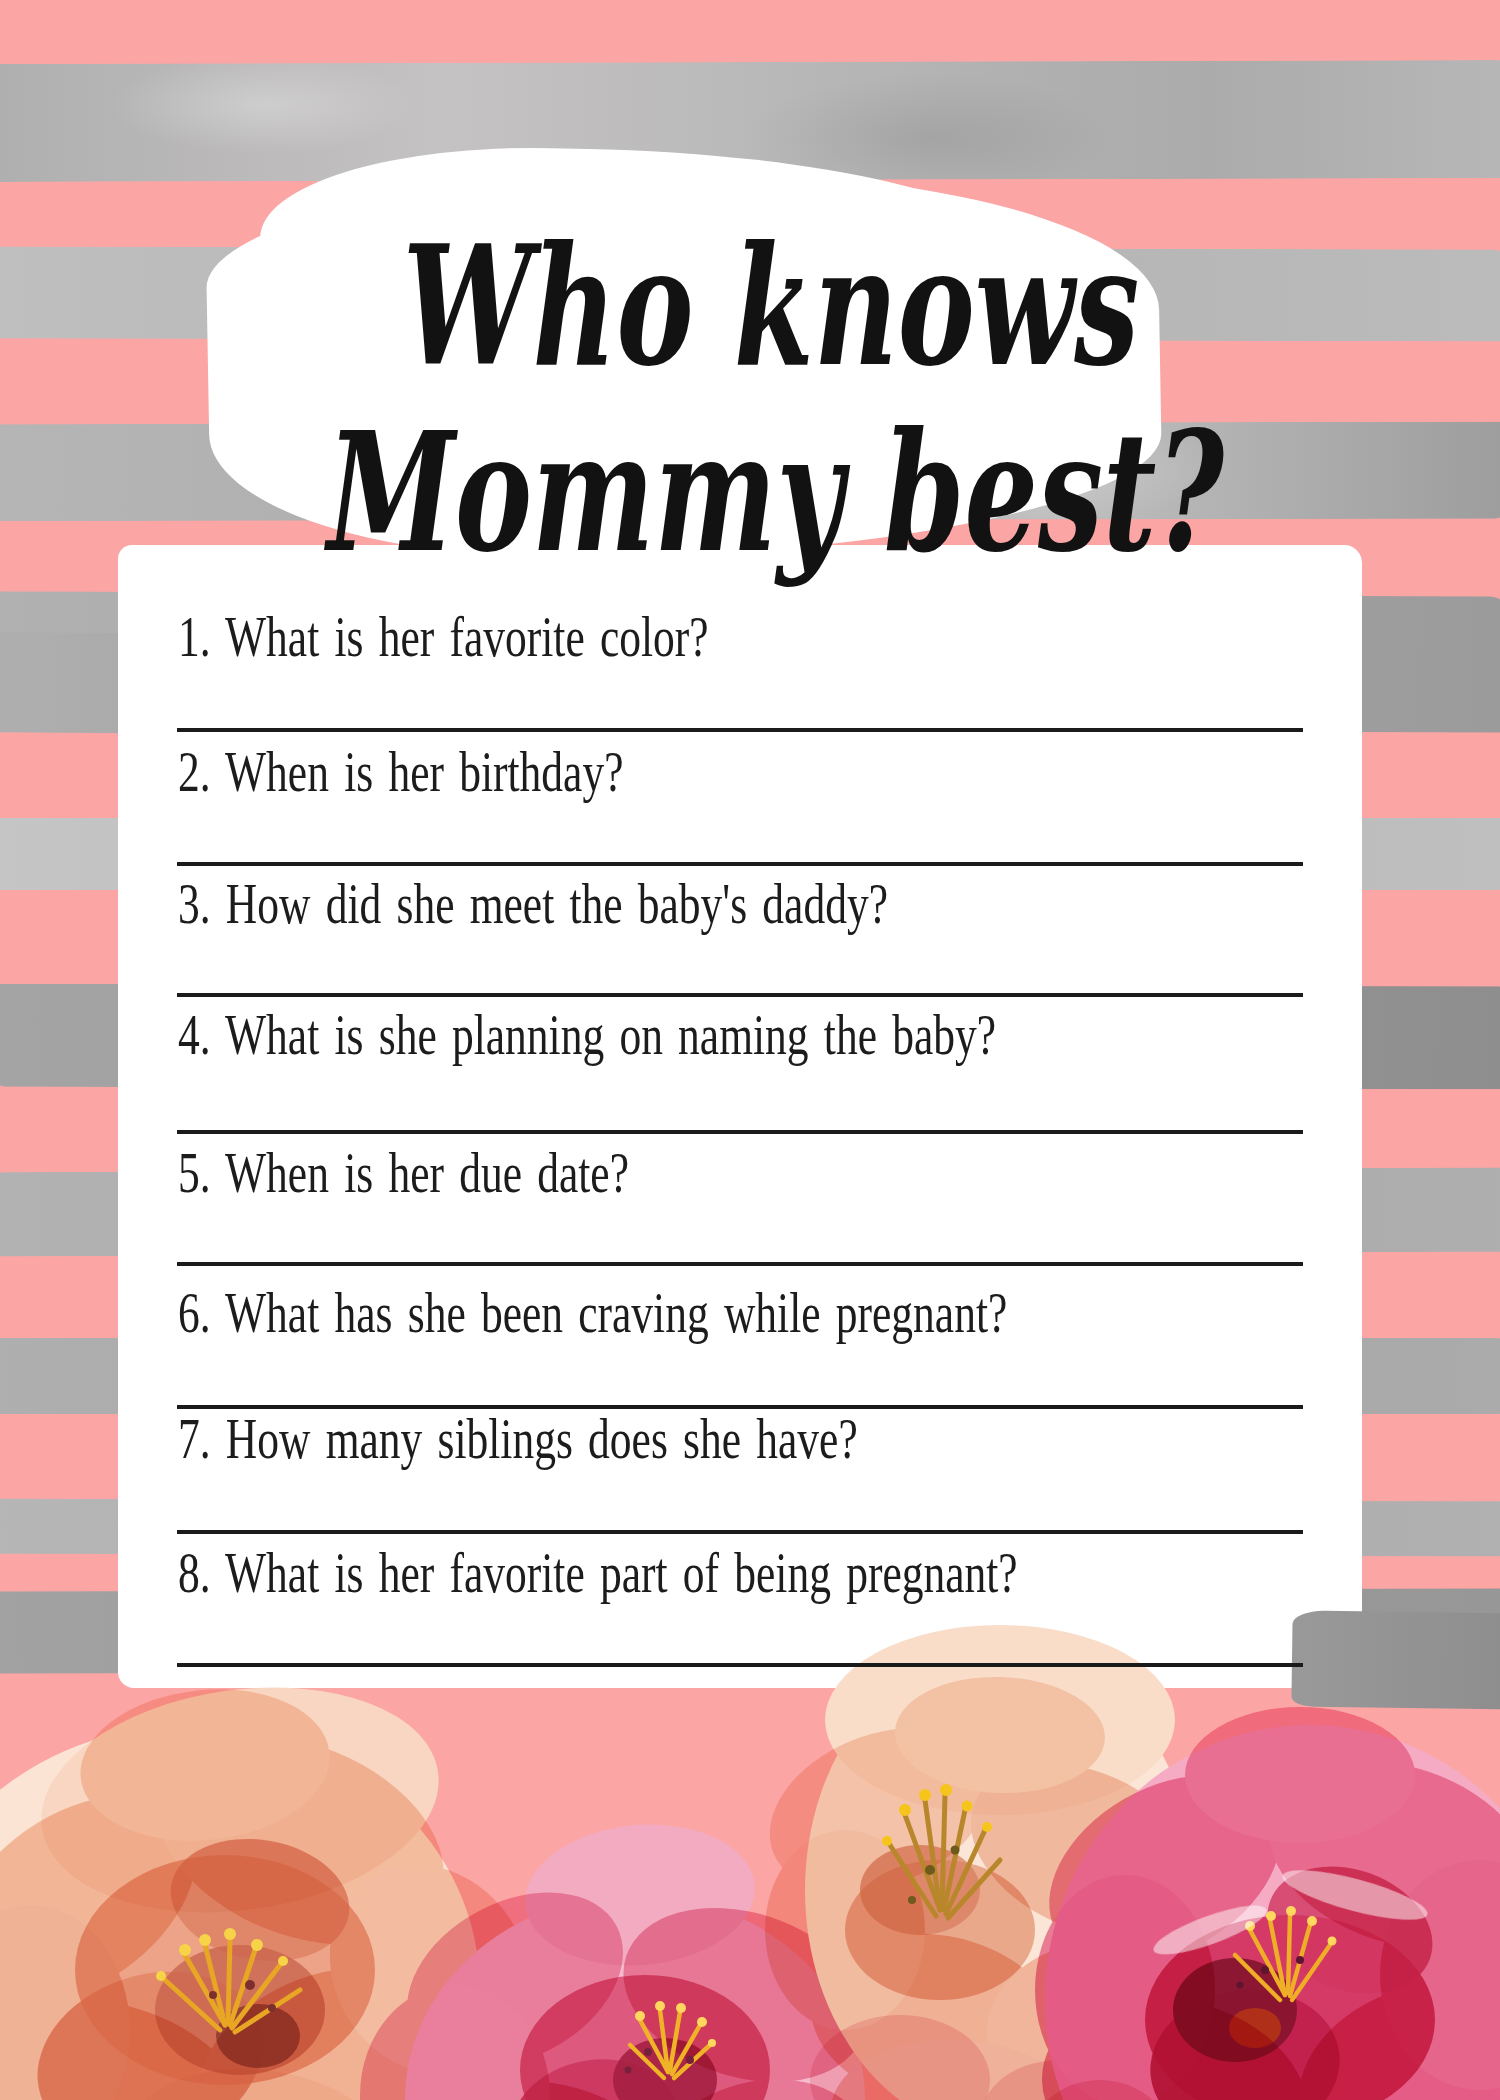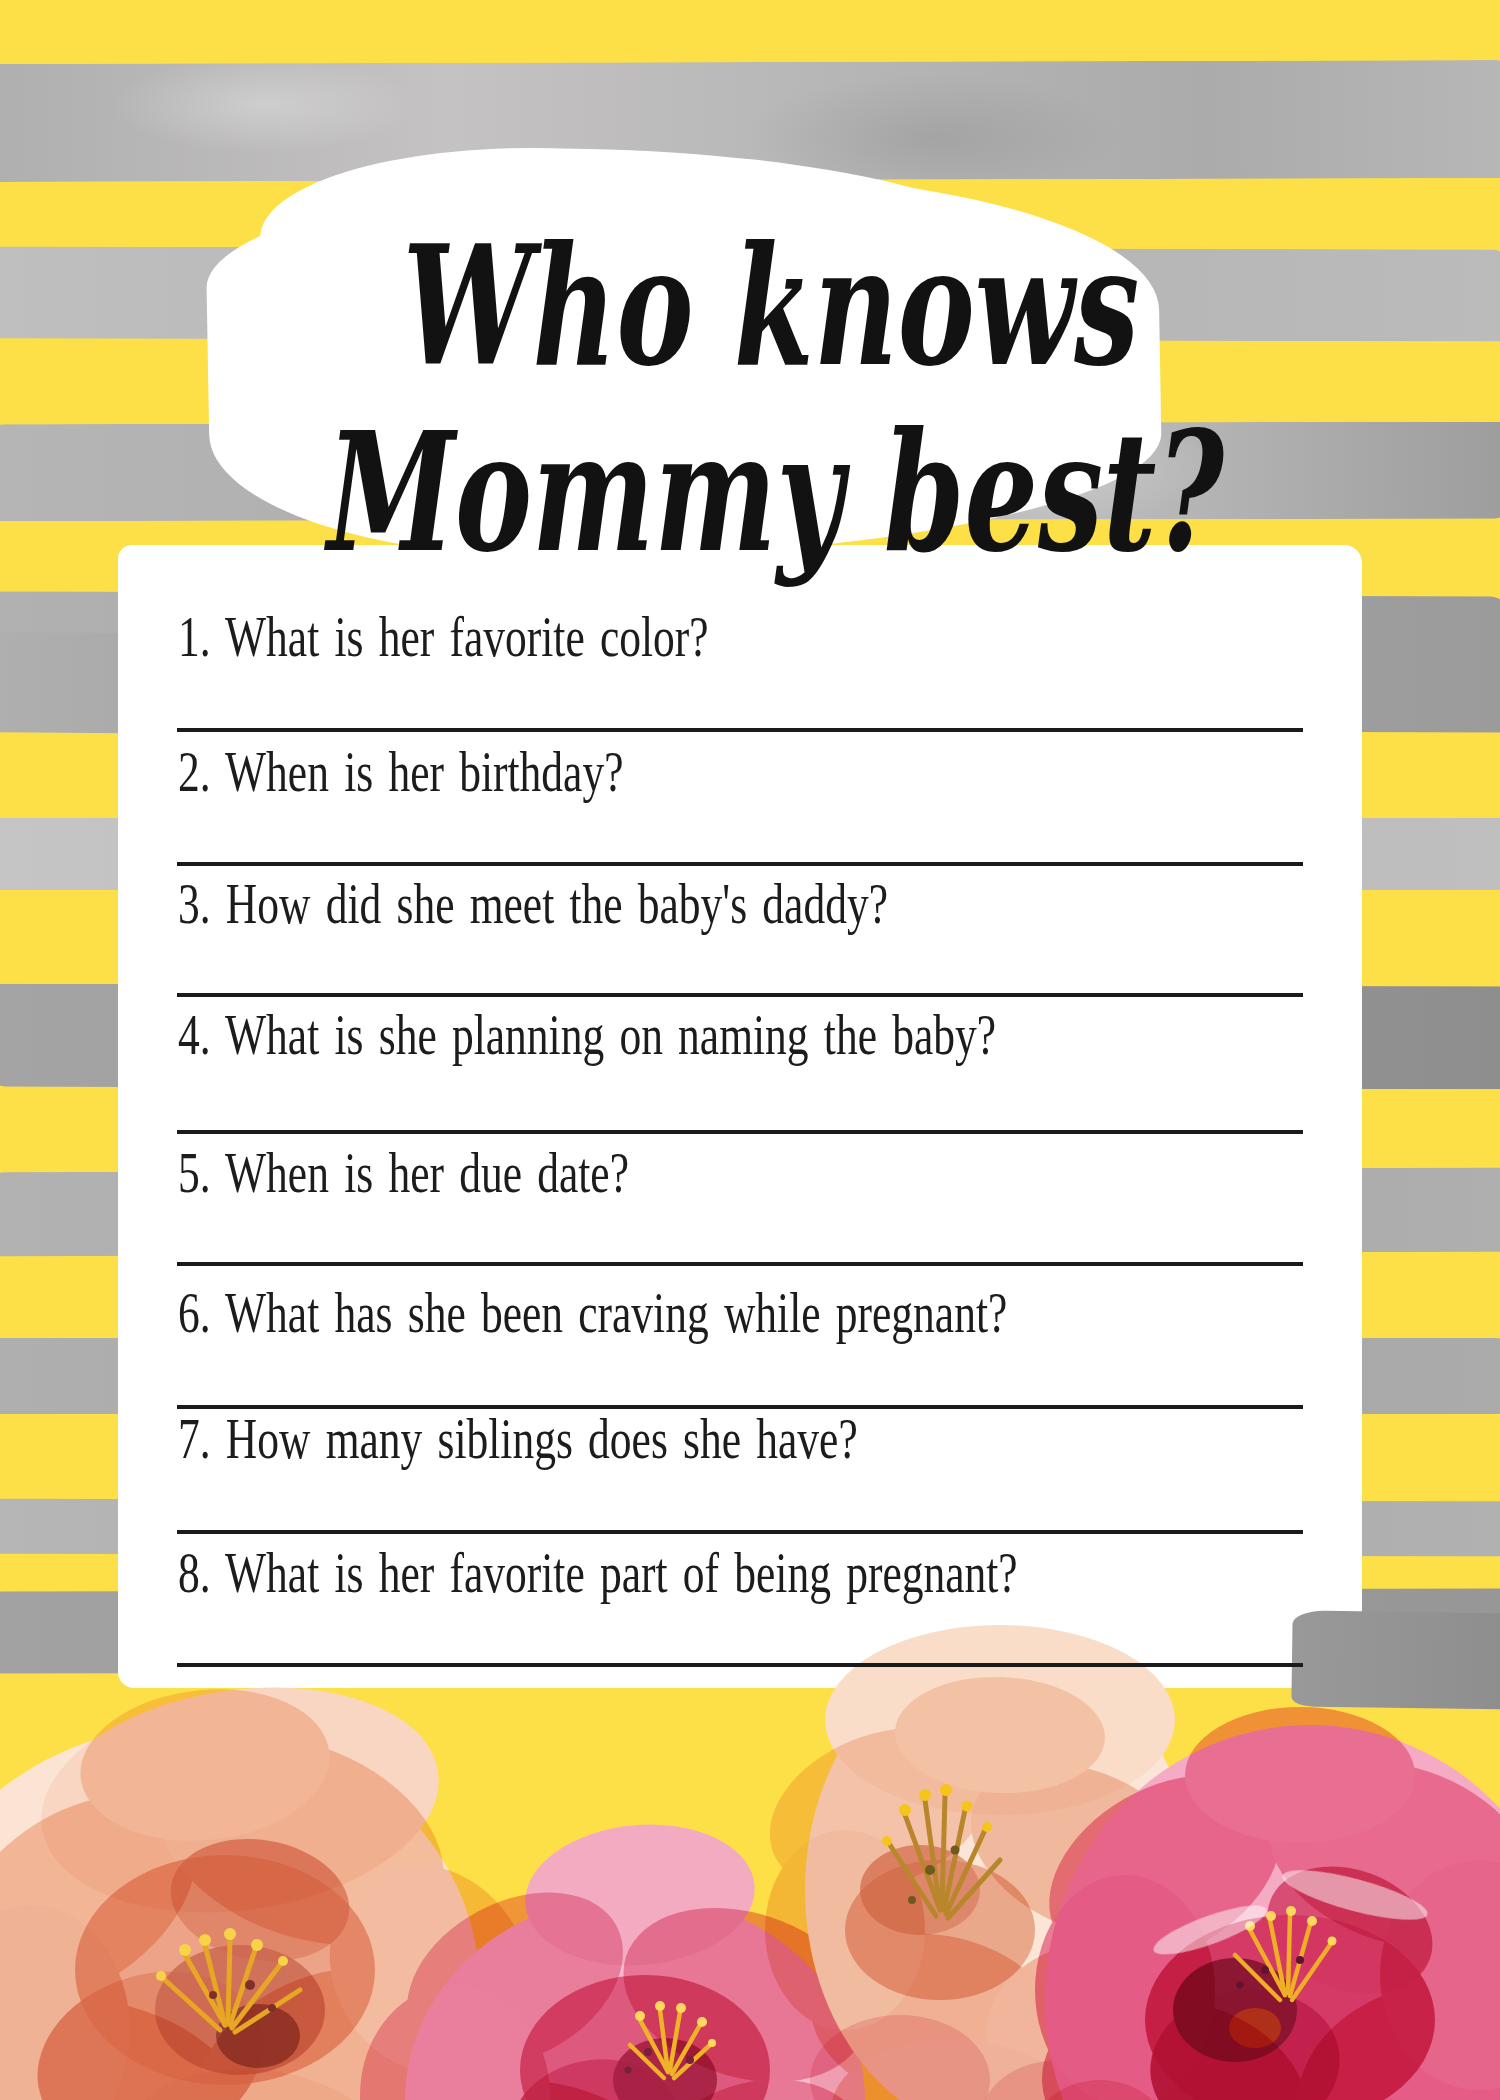--- a/index.html
+++ b/index.html
@@ -1,18 +1,18 @@
 <!DOCTYPE html>
 <html><head>
 <meta charset="utf-8">
 <style>
   html,body{margin:0;padding:0;background:#ffffff;}
   .page{
     position:relative;width:1500px;height:2100px;overflow:hidden;
-    background:#fde047;font-family:"Liberation Serif",serif;
+    background:#fca5a5;font-family:"Liberation Serif",serif;
   }
   
   .stripe{position:absolute;left:-10px;width:1520px;}
   .s1{top:62px;height:118px;border-radius:8px 14px 10px 6px;transform:rotate(-.15deg);
       background:
         radial-gradient(ellipse 220px 70px at 18% 35%, rgba(255,255,255,.28), transparent 70%),
         radial-gradient(ellipse 260px 90px at 62% 65%, rgba(110,110,110,.22), transparent 72%),
         linear-gradient(90deg,#b0afaf,#c4c2c2 30%,#b7b6b6 56%,#acabab 80%,#b8b7b7);}
   .s2{top:248px;height:92px;border-radius:10px 18px 8px 12px;transform:rotate(.12deg);
       background:

